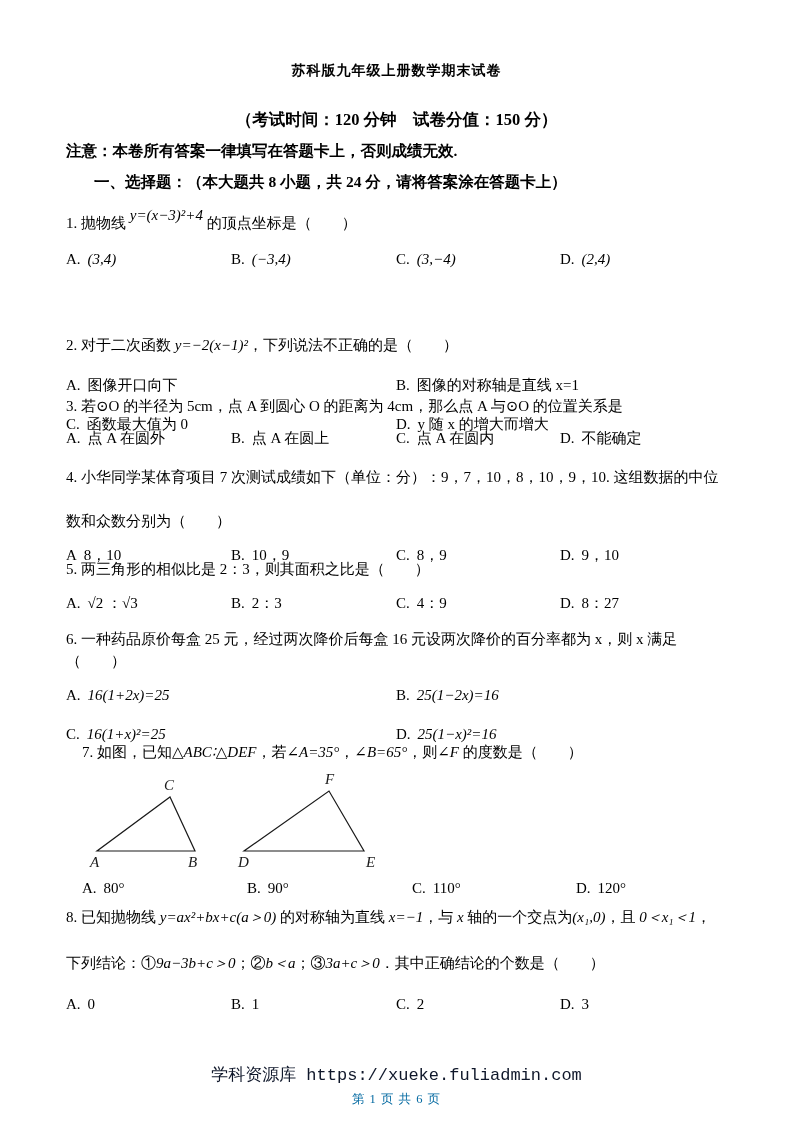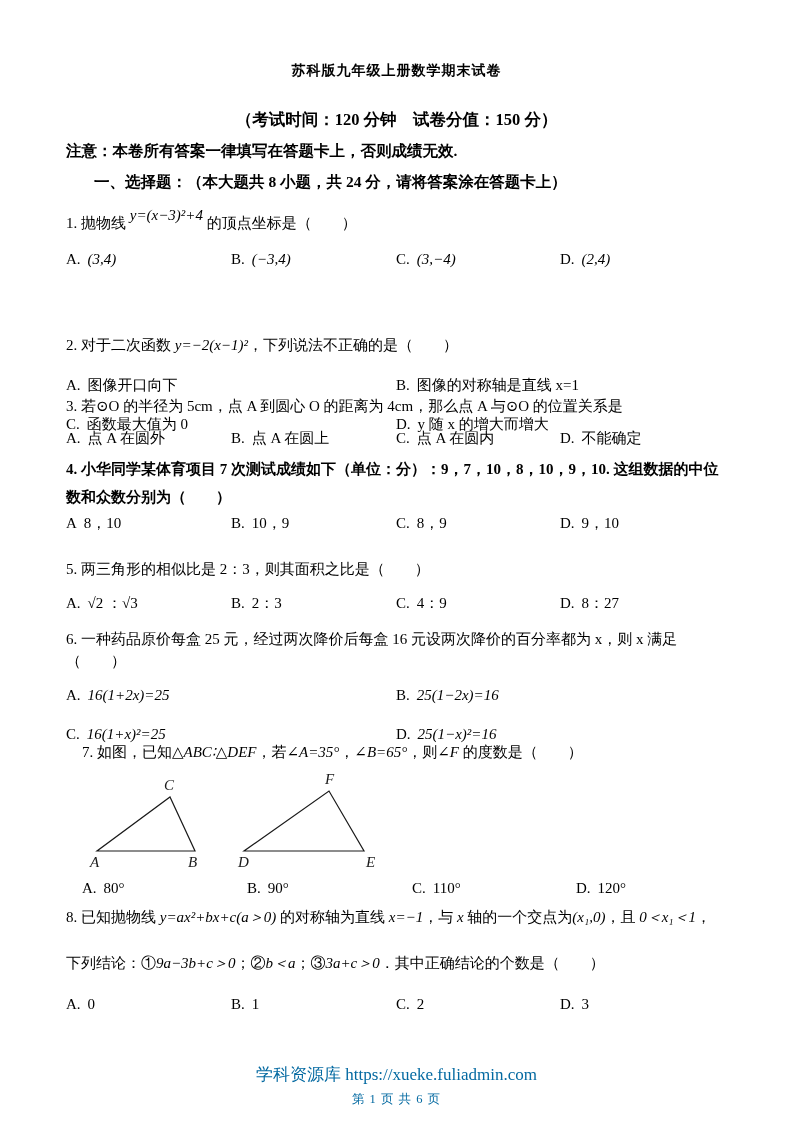--- a/index.html
+++ b/index.html
@@ -14,41 +14,41 @@
   .b-title   { top:62px;  font-size:14px; font-weight:bold; letter-spacing:1px; }
   .b-sub     { top:109px; font-size:16.5px; font-weight:bold; }
   .b-notice  { top:141px; left:66px; font-size:15.5px; font-weight:bold; }
   .b-section { top:172px; left:66px; font-size:15.5px; font-weight:bold;margin-left:28px; }
 
   .q { left:66px; width:664px; font-size:15px; line-height:22px; }
   .q-1 { top:212px; } .q-2 { top:290px;margin-top:44px; } .q-3 { top:395px; } .q-4 { top:455px; }
   .q-5 { top:558px; } .q-6 { top:628px; } .q-7 { top:741px;margin-left:16px; } .q-8 { top:906px; width:690px; }
 
   .stem { white-space:normal; }
-  .lh32 { line-height:28px;font-weight:bold; }
+  .lh32 { line-height:44px; }
   .nowrap { white-space:nowrap; }
   .math { font-family:"Liberation Serif","DejaVu Serif",serif; font-style:italic; }
   .raised { position:relative; top:-8px; display:inline-block; }
 
   .opts { display:grid; }
   .cols4 { grid-template-columns:165px 165px 164px 1fr; }
   .cols2 { grid-template-columns:330px 1fr; row-gap:17px; }
   .mt14 { margin-top:14px; } .mt18 { margin-top:18px; } .mt10 { margin-top:10px; }
   .mt0  { margin-top:1px; }  .mt12 { margin-top:12px; } .mt4  { margin-top:4px; }
   .mt24 { margin-top:24px; } .mt19 { margin-top:19px; }
   .opt { display:flex; }
   .olabel { margin-right:7px; white-space:nowrap; }
   .oval { white-space:nowrap; }
 
   .fig { display:block; margin-top:10px; }
   .fig polygon { fill:none; stroke:#1a1a1a; stroke-width:1.2; }
   .fig text { font-family:"Liberation Serif","DejaVu Serif",serif; font-style:italic; font-size:15px; fill:#1a1a1a; }
 
-  .b-watermark { top:1063px; font-size:17px; color:#0369a1;
-                 font-family:Liberation Serif, serif; }
+  .b-watermark { top:1063px; font-size:17px; color:#0f172a;
+                 font-family:Liberation Mono, monospace; }
   .b-pagenum  { top:1091px; font-size:12.5px; color:#0369a1; letter-spacing:1px; }
 </style>
 </head>
 <body>
 
 <div class="page">
 
   <div class="blk center b-title">苏科版九年级上册数学期末试卷</div>
   <div class="blk center b-sub">（考试时间：120 分钟　试卷分值：150 分）</div>
   <div class="blk b-notice">注意：本卷所有答案一律填写在答题卡上，否则成绩无效.</div>

